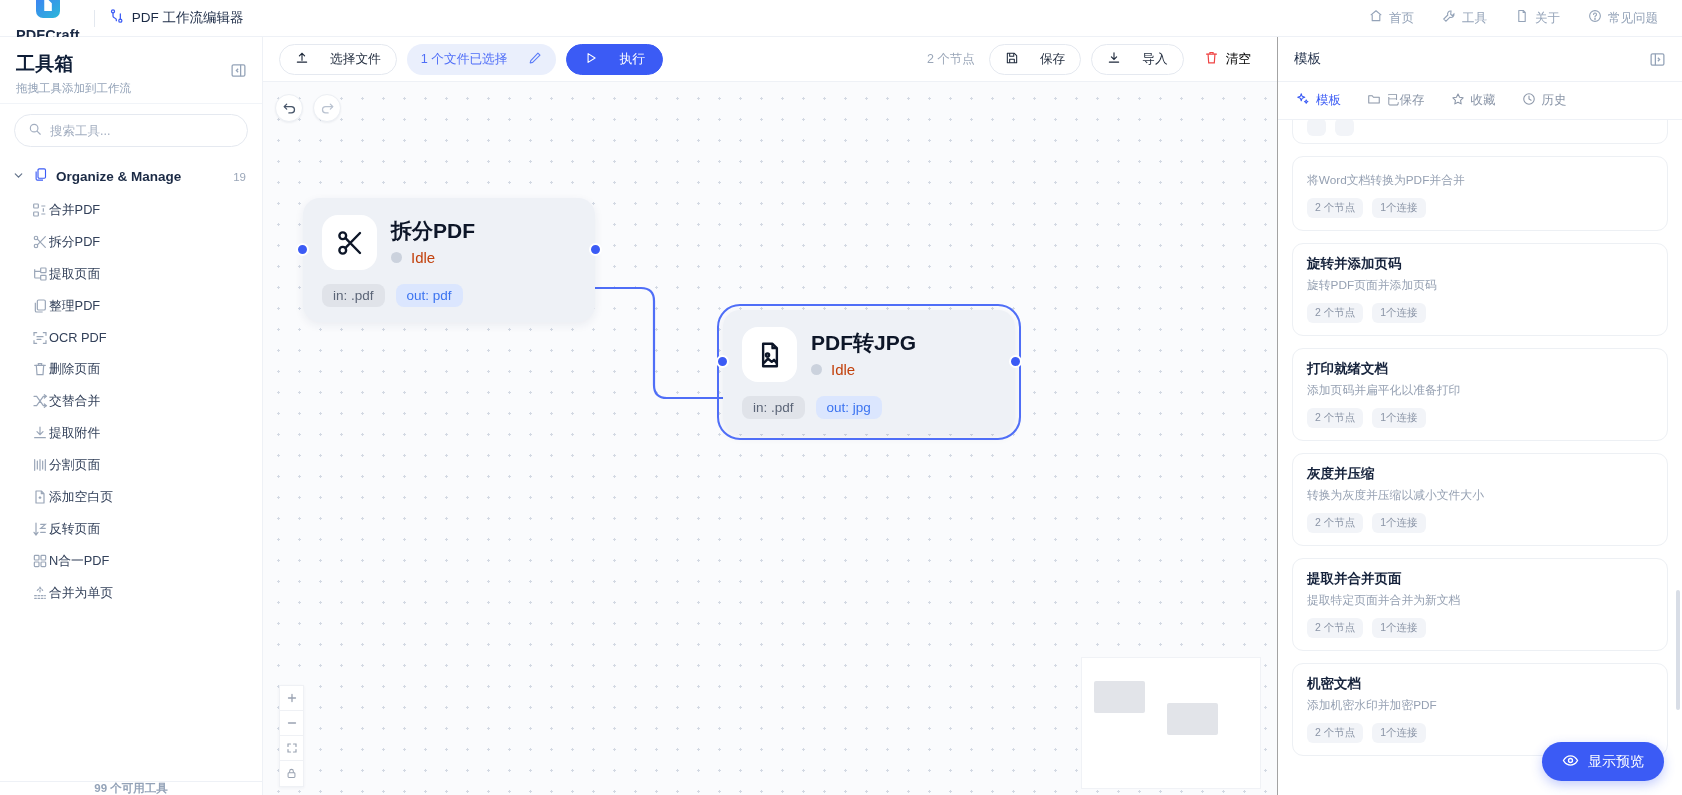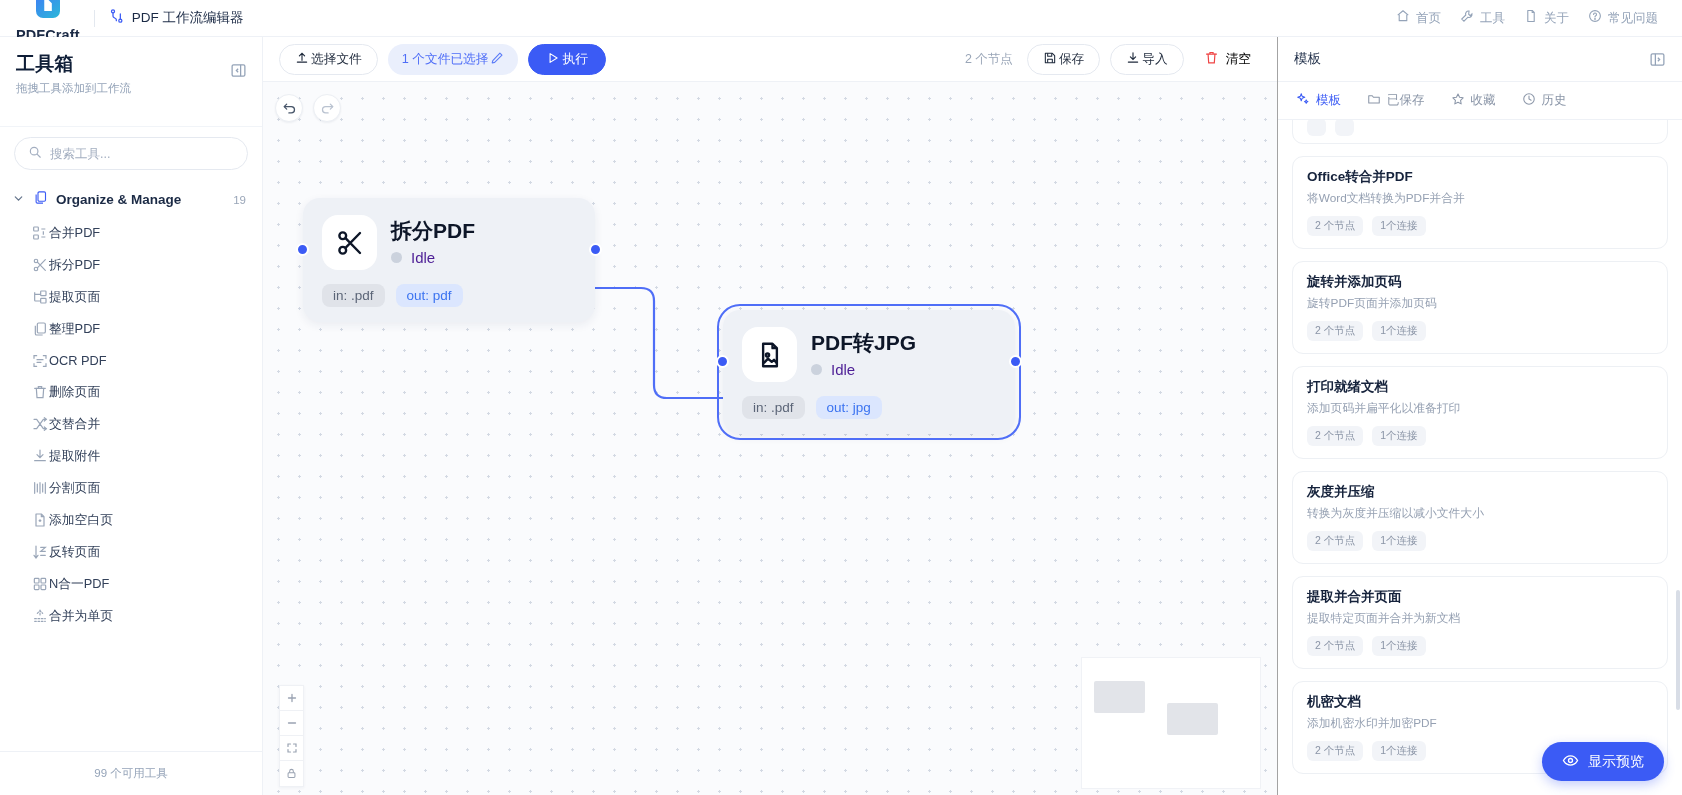--- a/index.html
+++ b/index.html
@@ -24,36 +24,36 @@
   .brand-logo {
     width: 24px; height: 24px; border-radius: 7px;
     background: linear-gradient(140deg, #3f7df6 0%, #2ab8d8 100%);
     display: flex; align-items: center; justify-content: center;
   }
   .brand-name { font-size: 14.5px; font-weight: bold; color: #1b2a45; letter-spacing: .1px; }
   .brand-sep { width: 1px; height: 17px; background: #e3e8ef; margin: 0 14px; }
   .subapp { display: flex; align-items: center; gap: 7px; }
   .subapp-label { font-size: 13.5px; color: #1b2a45; font-weight: 500; }
 
-  .topnav { margin-left: auto; display: flex; align-items: center; gap: 19px; padding-right: 8px; }
+  .topnav { margin-left: auto; display: flex; align-items: center; gap: 28px; padding-right: 8px; }
   .topnav-item { display: flex; align-items: center; gap: 6px; cursor: pointer; }
   .topnav-label { font-size: 12.5px; color: #94a3b8; }
 
   
   .body { flex: 1; display: flex; min-height: 0; }
 
   
   .sidebar {
     width: 263px; min-width: 263px;
     background: #ffffff;
     border-right: 1px solid #eef1f6;
     display: flex; flex-direction: column;
     position: relative;
   }
-  .sb-head { padding: 14px 16px 30px 16px; position: relative; border-bottom: 1px solid #f1f4f8; }
+  .sb-head { padding: 14px 16px 7px 16px; position: relative; border-bottom: 1px solid #f1f4f8; }
   .sb-title { font-size: 19px; font-weight: bold; color: #0f1e37; letter-spacing: .3px; }
   .sb-sub { font-size: 11.5px; color: #94a3b8; margin-top: 4px; }
   .sb-collapse {
     position: absolute; right: 15px; top: 25px;
     width: 17px; height: 17px; cursor: pointer; color: #94a3b8;
   }
   .sb-search-wrap { padding: 10px 14px 8px 14px; }
   .sb-search {
     height: 33px; border: 1px solid #e5e9f0; border-radius: 17px;
     display: flex; align-items: center; gap: 8px; padding: 0 13px;
@@ -73,34 +73,34 @@
   }
   .sb-group-name { font-size: 13.5px; font-weight: bold; color: #1b2a45; }
   .sb-group-count { margin-left: auto; font-size: 11.5px; color: #9aa6b8; }
   .sb-item {
     display: flex; align-items: center; gap: 1px;
     padding: 7.5px 16px 7.5px 32px; cursor: pointer;
   }
   .sb-item-label { font-size: 12.8px; color: #33415a; }
   .sb-icon { width: 16px; height: 16px; color: #9aa6b8; flex: 0 0 16px; display: block; }
   .sb-foot {
-    height: 44px; border-top: 1px solid #eef1f6;
+    height: 14px; border-top: 1px solid #eef1f6;
     display: flex; align-items: center; justify-content: center;
-    font-size: 11.5px; color: #94a3b8; background: #fff;
+    font-size: 11.5px; color: #94a3b8; background: #fff; font-weight: bold;
   }
 
   
   .center { flex: 1; display: flex; flex-direction: column; min-width: 0; position: relative; }
   .toolbar {
     height: 45px; min-height: 45px; background: #fff;
     border-bottom: 1px solid #eef1f6;
     display: flex; align-items: center; gap: 10px; padding: 0 16px;
   }
   .btn {
-    display: inline-flex; align-items: center; gap: 2px;
+    display: inline-flex; align-items: center; gap: 21px;
     height: 31px; padding: 0 15px; border-radius: 16px;
     font-size: 12.7px; cursor: pointer; border: 1px solid #e5e9f0;
     background: #fff; color: #1e293b; white-space: nowrap;
   }
   .btn-chip {
     background: #eaeffc; border-color: transparent; color: #4f6ef7;
     padding: 0 13px;
   }
   .btn-primary {
     background: #3b5bf5; border-color: #3b5bf5; color: #fff; font-weight: 500;
@@ -141,21 +141,21 @@
   }
   .node-top { display: flex; align-items: center; gap: 14px; }
   .node-ico {
     width: 55px; height: 55px; border-radius: 16px; background: #fff;
     display: flex; align-items: center; justify-content: center;
     color: #0f172a; flex: 0 0 55px;
   }
   .node-title { font-size: 21px; font-weight: bold; color: #0d1628; line-height: 1.15; }
   .node-status { display: flex; align-items: center; gap: 9px; margin-top: 5px; }
   .dot { width: 11px; height: 11px; border-radius: 50%; background: #cbd2dd; }
-  .node-status-text { font-size: 15px; color: #4c1d95; }
+  .node-status-text { font-size: 15px; color: #c2410c; }
   .node-tags { display: flex; gap: 11px; margin-top: 14px; }
   .tag { font-size: 13.5px; padding: 4px 11px; border-radius: 8px; }
   .tag-in { background: #e0e3e9; color: #5b6577; }
   .tag-out { background: #dbe6fe; color: #3b73f0; }
   .handle {
     position: absolute; width: 13px; height: 13px; border-radius: 50%;
     background: #3b5bf5; border: 2.5px solid #fff; top: 50%;
     margin-top: -17px; z-index: 5; cursor: crosshair;
   }
   .handle.left { left: -7px; }
@@ -648,21 +648,20 @@
       <div class="rp-list">
 
         <div class="tpl-card" style="margin-top:-56px; height:80px; overflow:hidden;">
           <div class="tpl-meta" style="margin-top:42px;">
             <span class="tpl-chip">&nbsp;</span>
             <span class="tpl-chip">&nbsp;</span>
           </div>
         </div>
 
         <div class="tpl-card">
-          <div class="tpl-name">Office转合并PDF</div>
           <div class="tpl-desc">将Word文档转换为PDF并合并</div>
           <div class="tpl-meta">
             <span class="tpl-chip">2 个节点</span>
             <span class="tpl-chip">1个连接</span>
           </div>
         </div>
 
         <div class="tpl-card">
           <div class="tpl-name">旋转并添加页码</div>
           <div class="tpl-desc">旋转PDF页面并添加页码</div>

